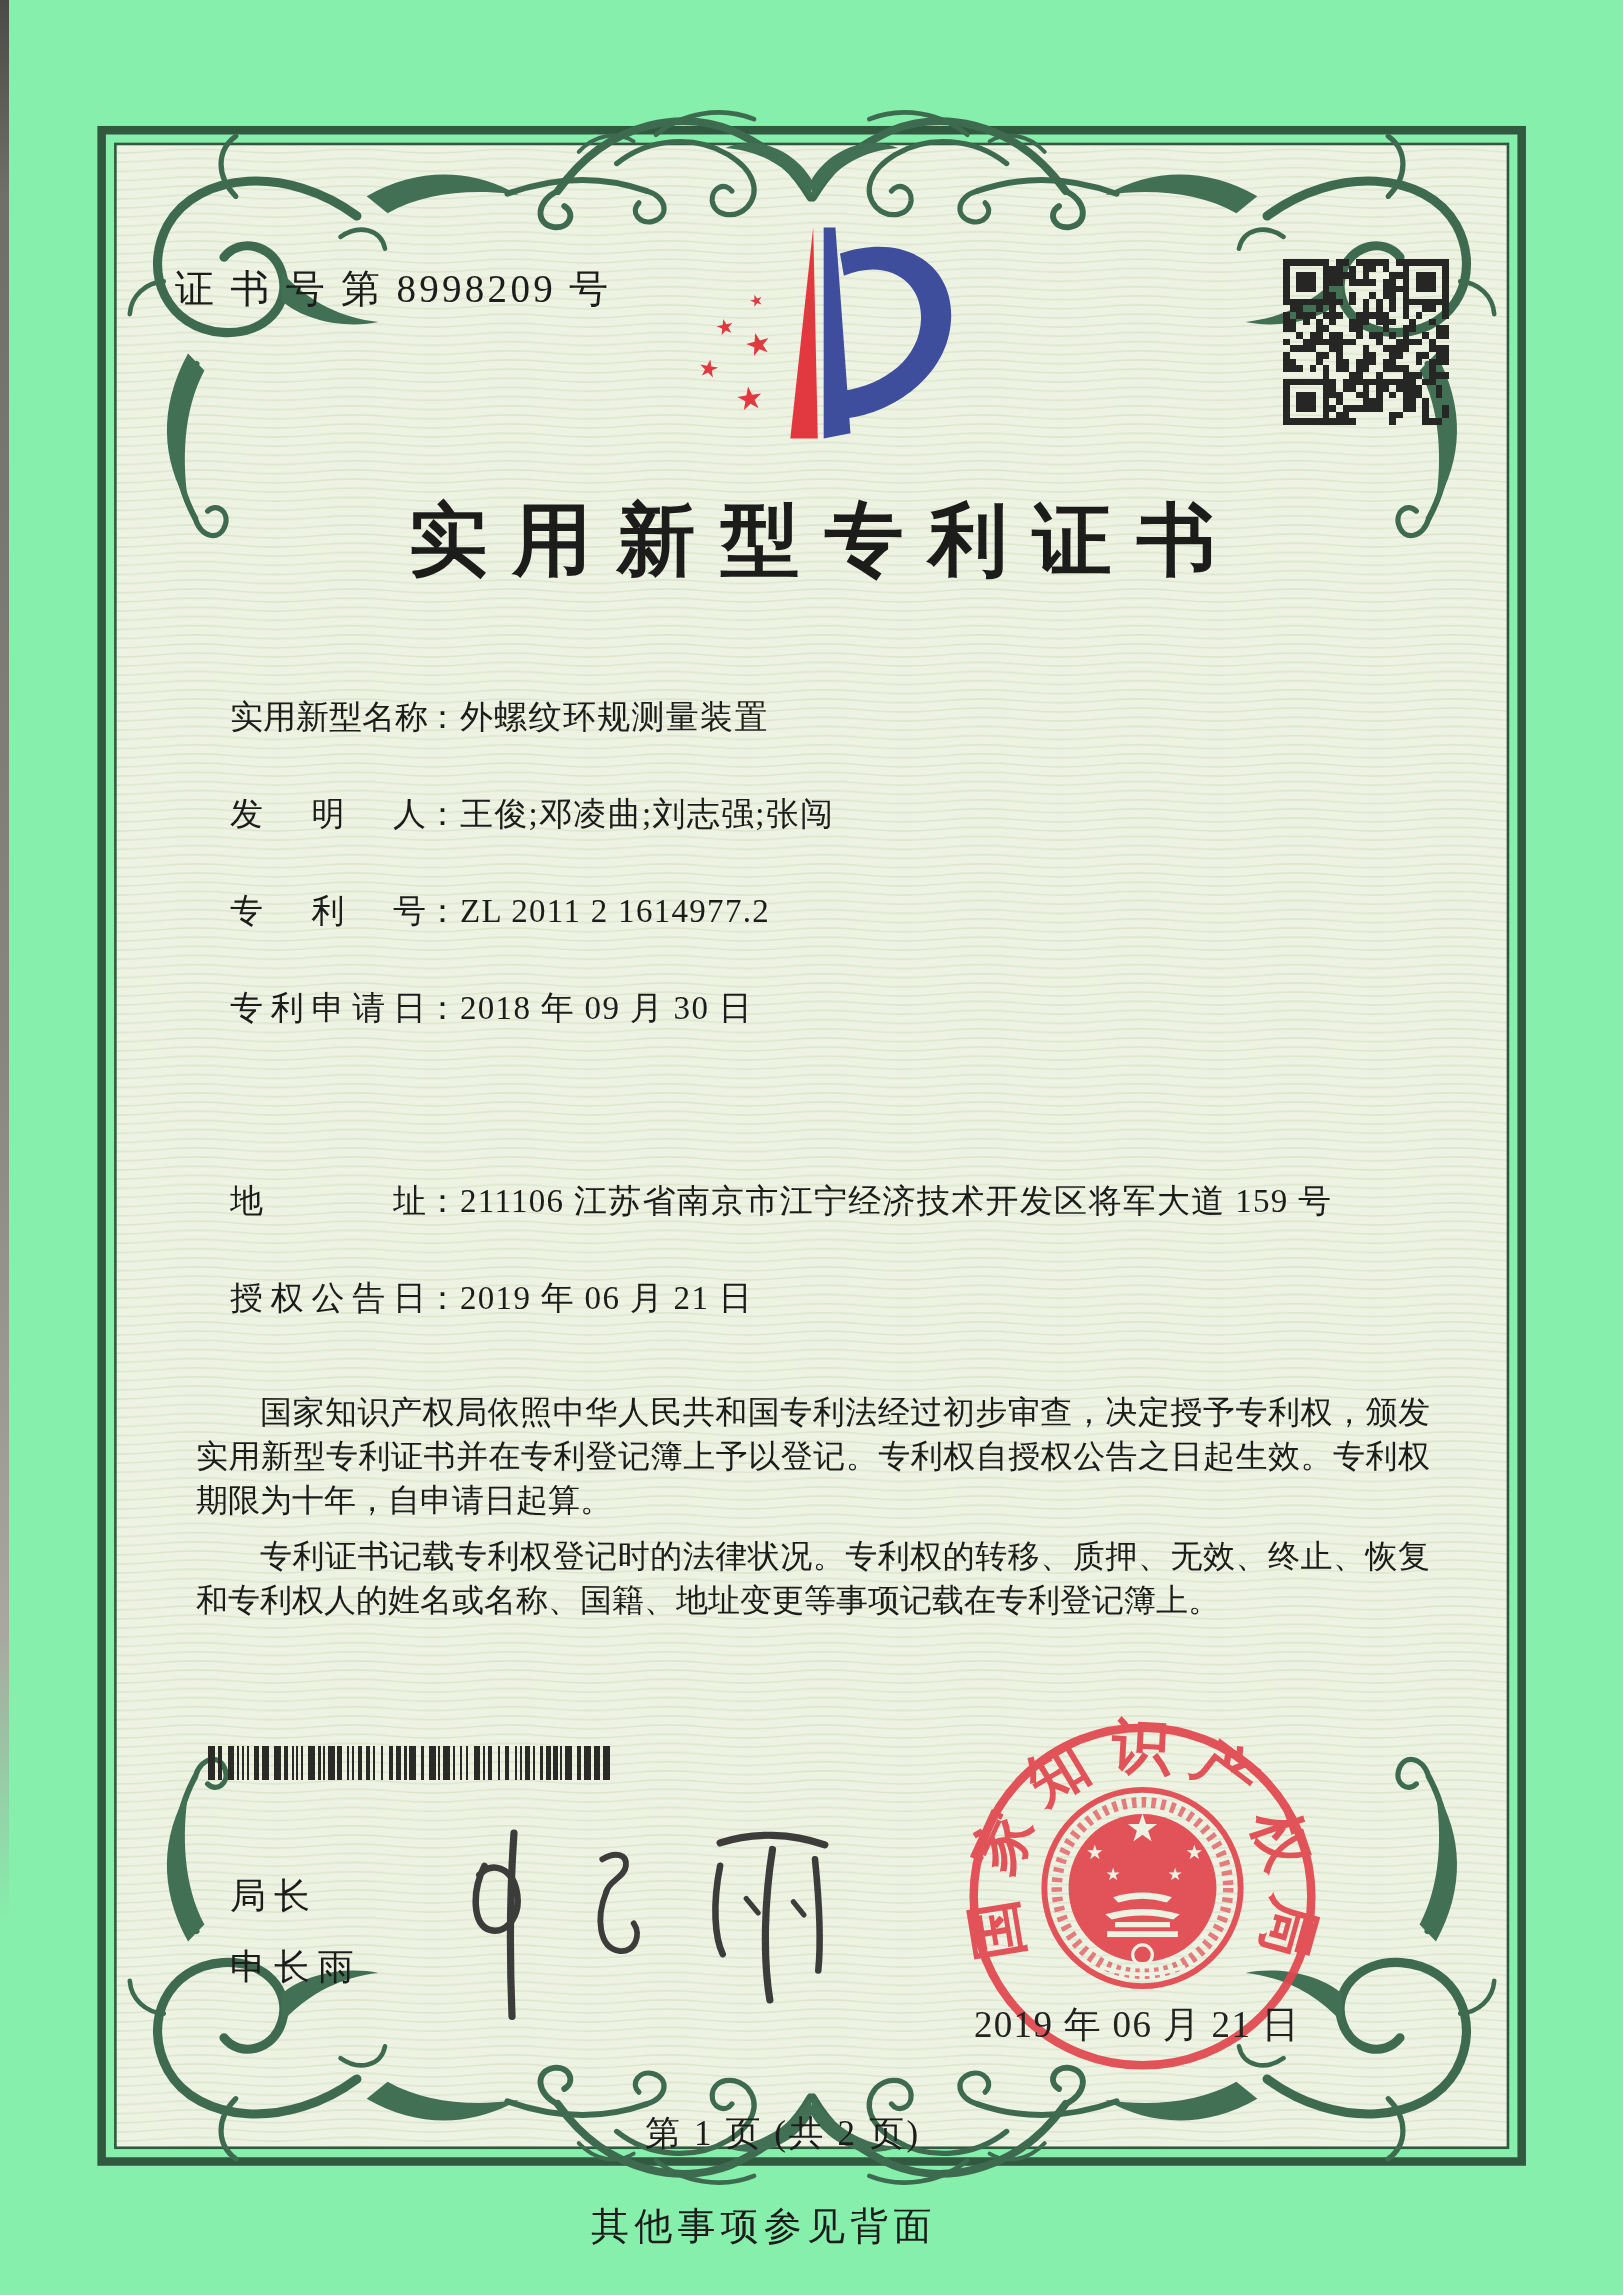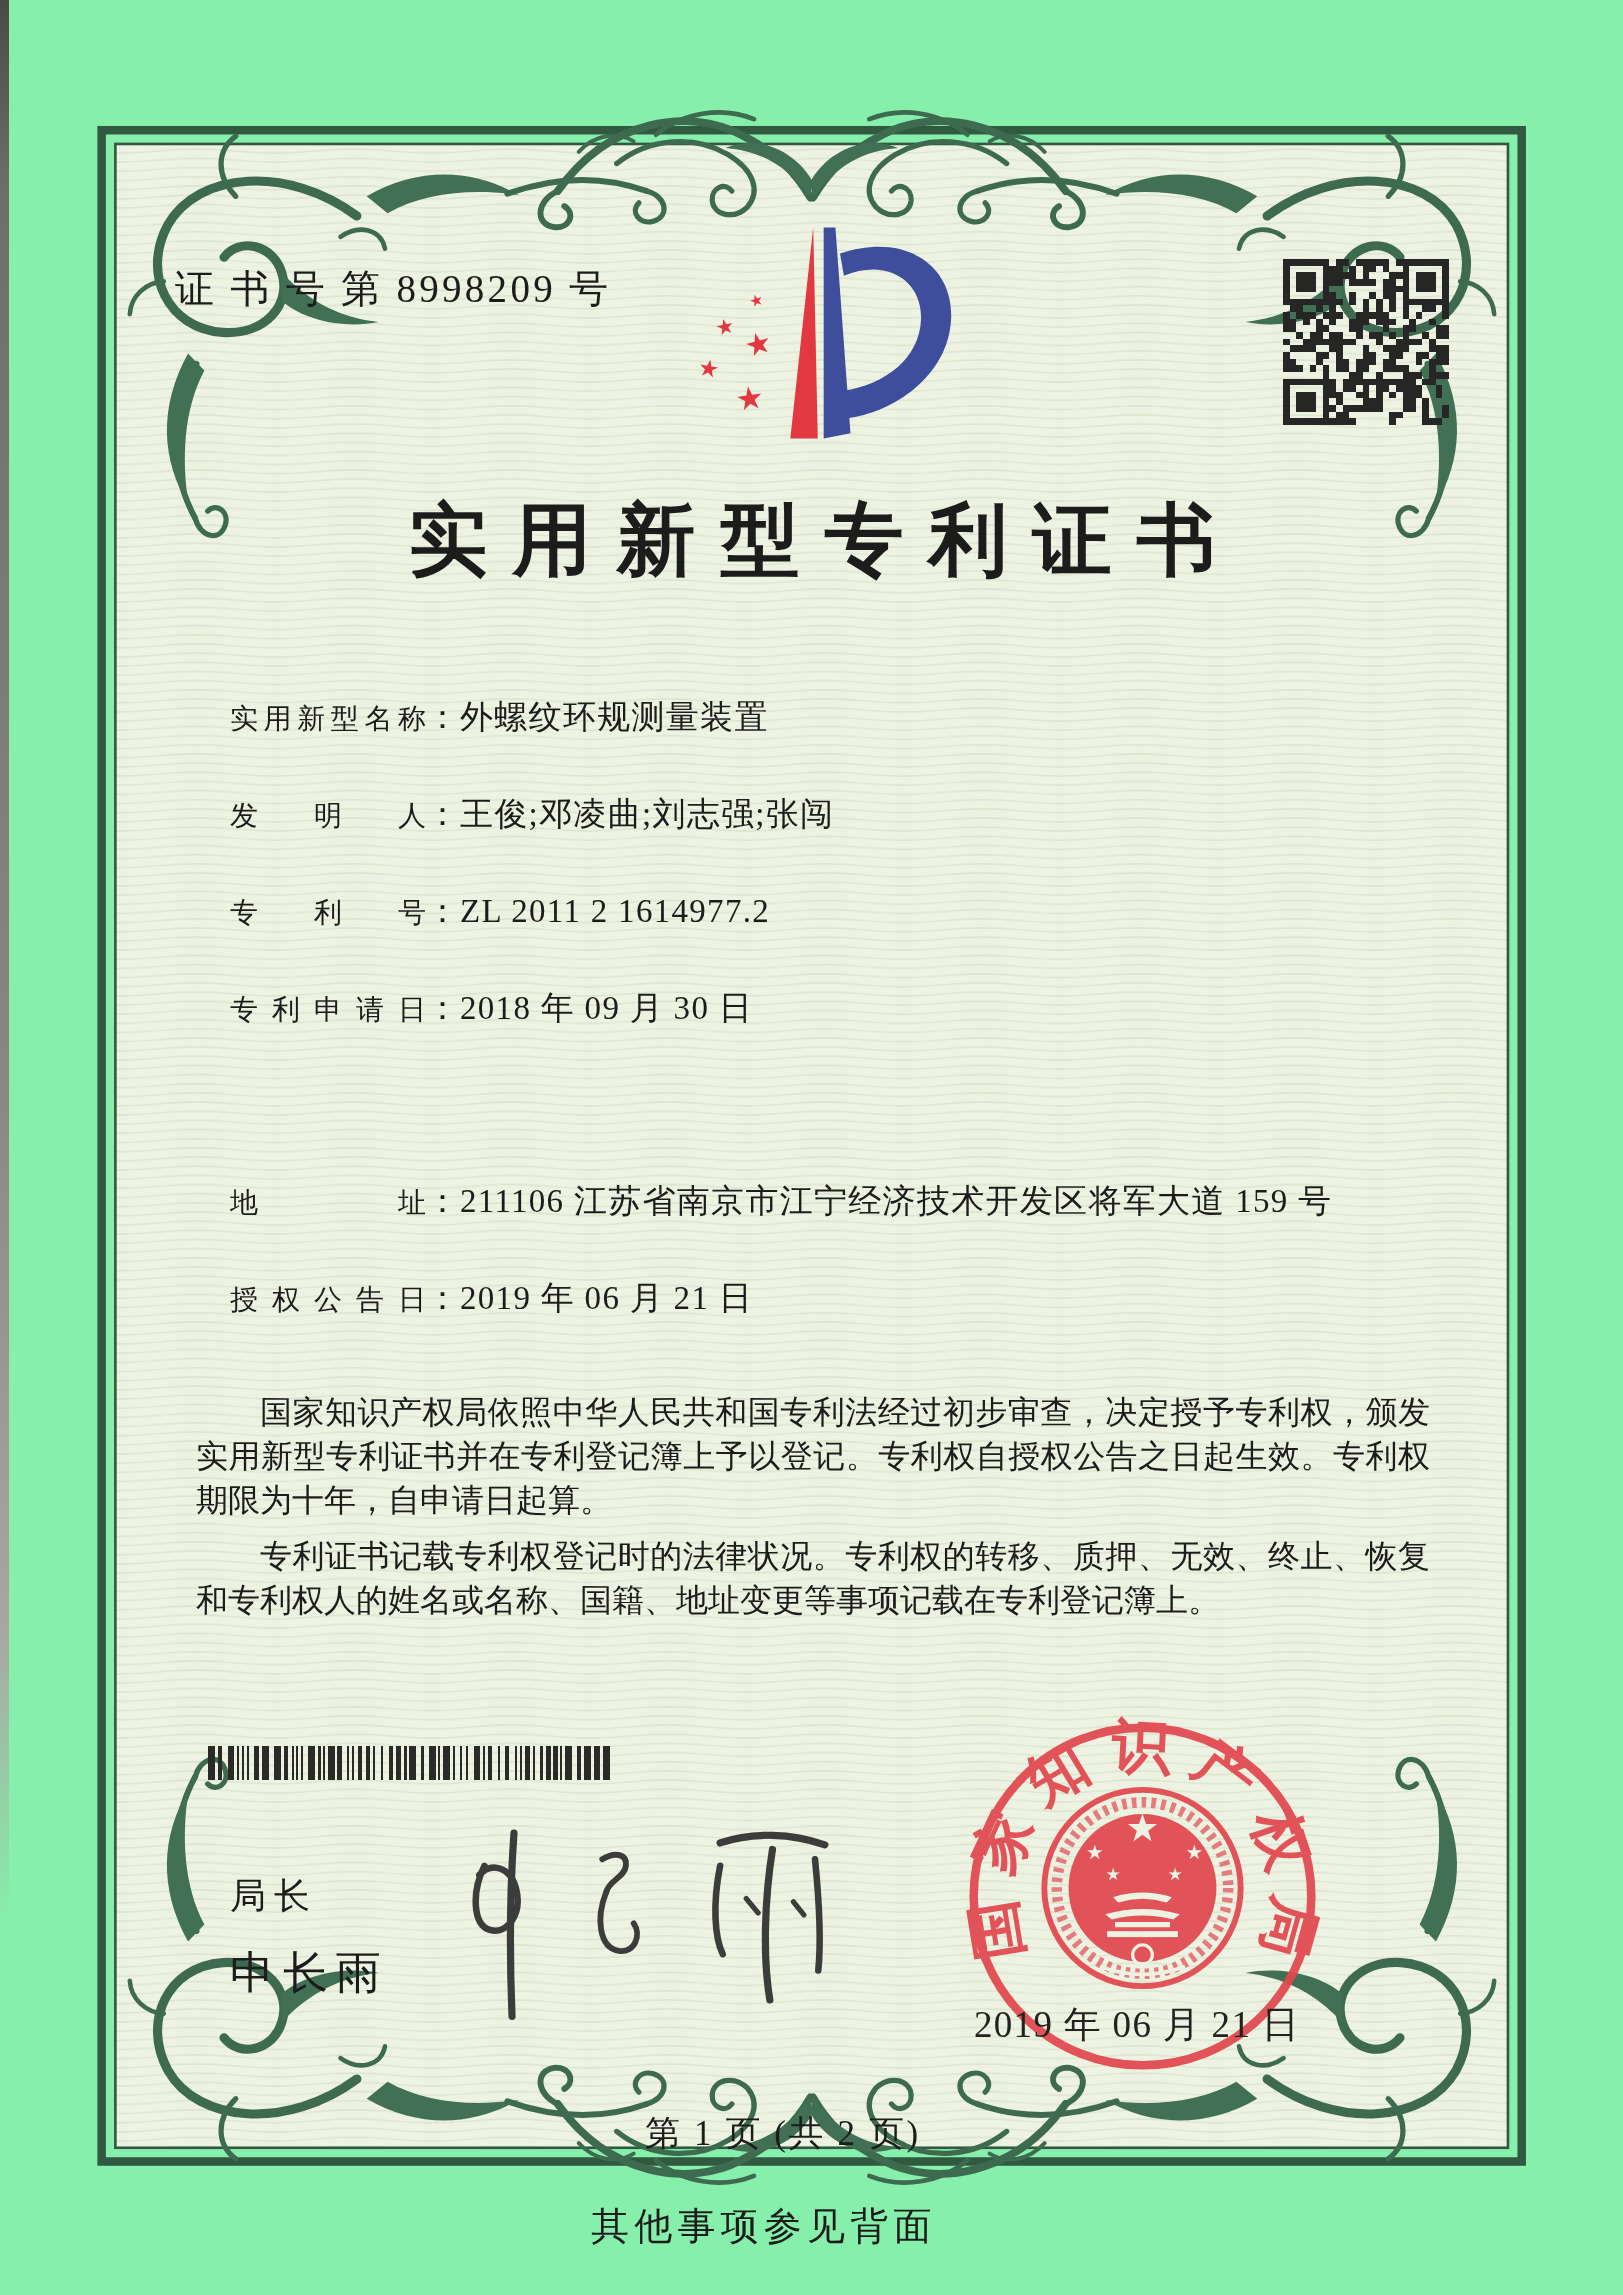--- a/index.html
+++ b/index.html
@@ -5,28 +5,28 @@
   html,body{margin:0;padding:0;background:#e9e9e5;}
   .page{position:relative;width:1624px;height:2295px;background:#86efac;overflow:hidden;
         font-family:"Liberation Serif","DejaVu Serif",serif;color:#1c1c1a;}
   .abs{position:absolute;}
   .bg-svg{left:0;top:0;z-index:0;}
   .txt{z-index:2;}
   .cert-no{left:175px;top:262px;font-size:39px;letter-spacing:3.3px;white-space:nowrap;}
   .title{left:0;right:0;top:488px;text-align:center;font-size:79px;font-weight:700;
          letter-spacing:25px;text-indent:25px;white-space:nowrap;}
   .row{left:230px;font-size:33px;white-space:nowrap;}
-  .row .lbl{display:inline-block;width:196px;text-align:justify;text-align-last:justify;font-size:28px;}
+  .row .lbl{display:inline-block;width:196px;text-align:justify;text-align-last:justify;font-size:33px;}
   .row .colon{display:inline-block;width:34px;}
   .row .val{letter-spacing:1.3px;}
   .grant2{left:808px;}
   .paras{left:196px;width:1234px;top:1346px;font-size:32px;line-height:44px;text-align:justify;margin-top:44px;}
   .paras p{margin:0 0 11.8px 0;text-indent:64px;}
   .signer-title{left:230px;top:1872px;font-size:36px;letter-spacing:7.9px;}
-  .signer-name{left:230px;top:1943px;font-size:45px;letter-spacing:7.9px;}
+  .signer-name{left:230px;top:1943px;font-size:36px;letter-spacing:7.9px;}
   .seal-date{left:974px;top:2000px;font-size:37px;letter-spacing:1.3px;color:#222220;z-index:4;}
   .page-num{left:645px;top:2110px;font-size:35px;letter-spacing:2.6px;z-index:2;}
   .back-note{left:591px;top:2201px;font-size:38px;letter-spacing:5.2px;}
   .scan-edge{left:0;top:0;width:9.2px;height:1924px;z-index:5;
     background:linear-gradient(to bottom,#4a4a46 0%,#6f6f6a 10%,#87877f 55%,#a8a8a0 85%,rgba(170,170,160,0));}
   svg text{font-family:"Liberation Serif","DejaVu Serif",serif;}
 </style>
 </head>
 <body>
 

